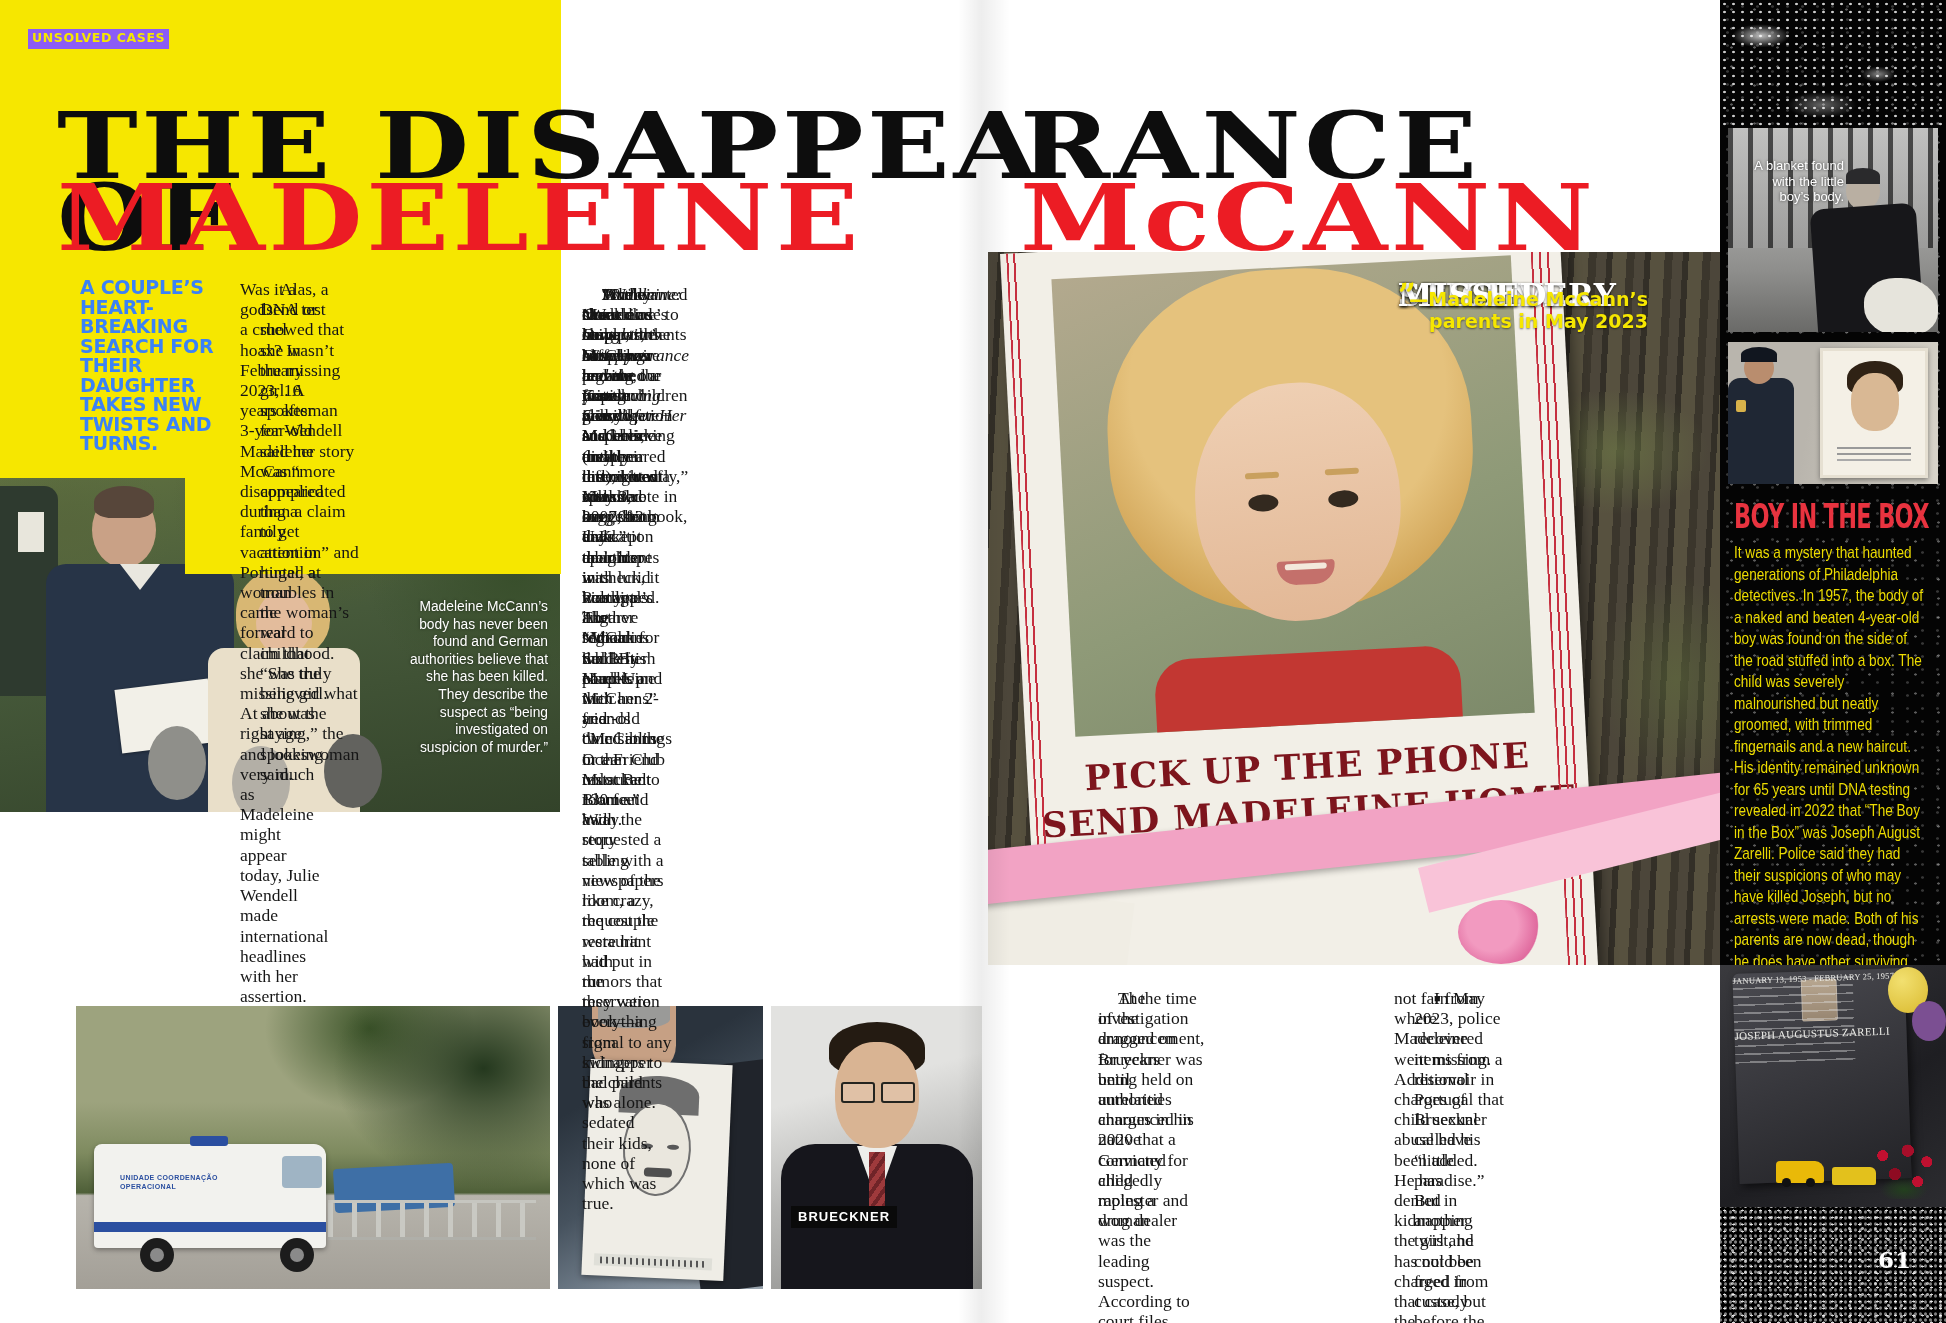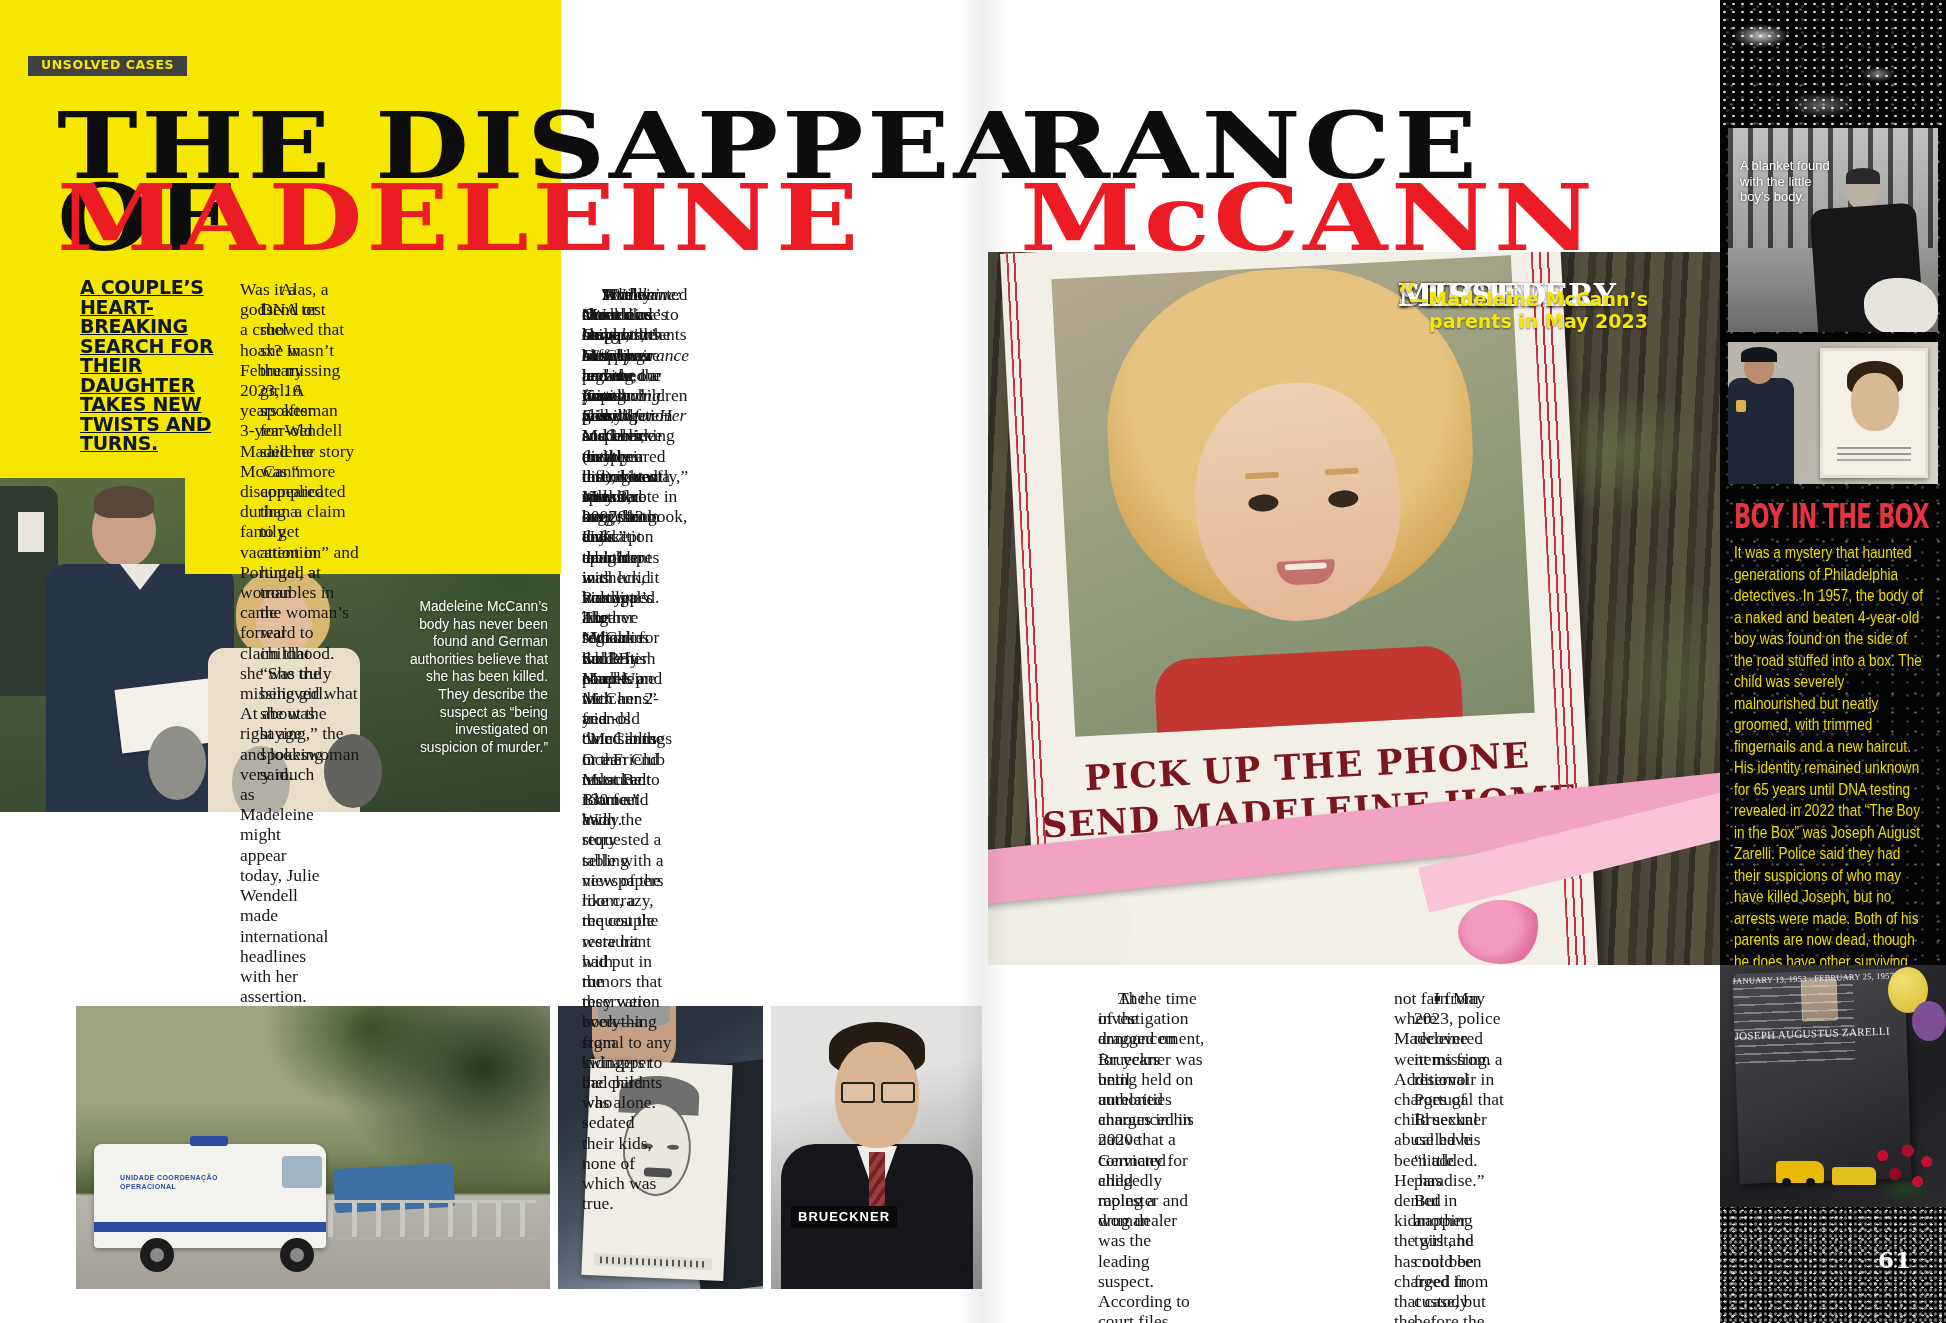--- a/index.html
+++ b/index.html
@@ -5,35 +5,35 @@
   html,body{margin:0;padding:0;background:#ffffff;}
   #spread{position:relative;width:1946px;height:1323px;background:#ffffff;overflow:hidden;
           font-family:"Liberation Serif",serif;color:#1a1a1a;}
   #spread *{position:absolute;box-sizing:border-box;}
 
   
   .yellow-a{left:0;top:0;width:561px;height:478px;background:#F6E700;z-index:2;}
   .yellow-b{left:185px;top:478px;width:376px;height:96px;background:#F6E700;z-index:2;}
 
   
-  .kicker{left:28px;top:56px;background:#404040;color:#F6E700;z-index:5;
-          font:800 12.5px/1 "DejaVu Sans",sans-serif;letter-spacing:.6px;padding:3px 13px 4px;}
+  .kicker{left:28px;top:29px;background:#8b5cf6;color:#F6E700;z-index:5;
+          font:800 12.5px/1 "DejaVu Sans",sans-serif;letter-spacing:.6px;padding:3px 4px 4px;}
 
   
   .hl{z-index:5;font:900 92px/92px "DejaVu Serif",serif;color:#0d0d0d;letter-spacing:3px;
       transform:scaleX(1.18);transform-origin:left top;white-space:nowrap;}
   .hl .red{color:#EC1C24;position:static;}
   .hl1a{left:57px;top:100px;}
   .hl1b{left:1020px;top:100px;}
   .hl2a{left:57px;top:172px;}
   .hl2b{left:1020px;top:172px;color:#EC1C24;}
 
   
-  .deck{left:80px;top:278px;width:170px;z-index:5;color:#0f172a;
-        font:800 19px/19.5px "DejaVu Sans",sans-serif;letter-spacing:-.3px;text-decoration:underline;}
+  .deck{left:80px;top:278px;width:170px;z-index:5;color:#3b82f6;
+        font:800 19px/19.5px "DejaVu Sans",sans-serif;letter-spacing:-.3px;}
 
   
   .serifcol{z-index:5;font-size:17.5px;line-height:20.2px;color:#161616;}
   .serifcol p{position:static;margin:0;}
   .serifcol p.ind{text-indent:20px;}
   .serifcol .it{position:static;font-style:italic;}
   .serifcol .endmark{position:static;font-size:.62em;vertical-align:.1em;}
   .col1{left:240px;top:279px;width:298px;}
   .col2{left:562px;top:284px;width:314px;}
   .col3{left:1078px;top:988px;width:308px;}
@@ -153,21 +153,21 @@
            radial-gradient(rgba(255,255,255,.35) 1px, rgba(0,0,0,0) 1.7px),
            radial-gradient(rgba(255,255,255,.2) 1px, rgba(0,0,0,0) 1.9px);
          background-size:23px 19px,15px 13px;}
   .strip-topgrunge{left:0;top:0;width:226px;height:128px;
     background-image:
       radial-gradient(ellipse 44px 18px at 18% 28%, rgba(255,255,255,.75), rgba(0,0,0,0) 65%),
       radial-gradient(ellipse 26px 12px at 70% 58%, rgba(255,255,255,.5), rgba(0,0,0,0) 65%),
       radial-gradient(ellipse 54px 20px at 45% 82%, rgba(255,255,255,.38), rgba(0,0,0,0) 65%),
       radial-gradient(rgba(255,255,255,.8) 1px, rgba(0,0,0,0) 1.8px);
     background-size:100% 100%,100% 100%,100% 100%,9px 8px;}
-  .pa{left:8px;top:128px;width:210px;height:204px;overflow:hidden;background:linear-gradient(#C9C9C7,#8E8E8C 70%,#6A6A68);}
+  .pa{left:8px;top:128px;width:210px;height:204px;overflow:hidden;background:linear-gradient(#C9C9C7,#8E8E8C 70%,#6A6A68);text-align:right;}
   .pa-gate{left:0;top:0;width:210px;height:120px;
            background:repeating-linear-gradient(90deg, rgba(30,30,30,.75) 0 5px, rgba(170,170,170,.25) 5px 20px);}
   .pa-man-head{left:118px;top:44px;width:34px;height:38px;border-radius:50%;background:#B9AFA2;}
   .pa-man-head::before{content:"";position:absolute;left:0;top:-4px;width:34px;height:16px;border-radius:50% 50% 0 0;background:#2a2a2c;}
   .pa-man-body{left:86px;top:78px;width:106px;height:130px;border-radius:14px 14px 0 0;background:#17171A;transform:rotate(-4deg);}
   .pa-blanket{left:136px;top:150px;width:74px;height:58px;border-radius:42% 50% 40% 50%;background:#E6E4DC;}
   .pa-caption{left:12px;top:30px;width:104px;color:#fff;font:13px/15.5px "Liberation Sans",sans-serif;text-shadow:0 0 3px rgba(0,0,0,.7);}
   .pb{left:8px;top:342px;width:210px;height:142px;overflow:hidden;background:linear-gradient(100deg,#B9B5AD 0 40%,#D8D4CA);}
   .pb-officer-body{left:0;top:36px;width:66px;height:106px;border-radius:12px 12px 0 0;background:#1F2734;}
   .pb-officer-head{left:16px;top:10px;width:30px;height:32px;border-radius:50%;background:#B98D6E;}

